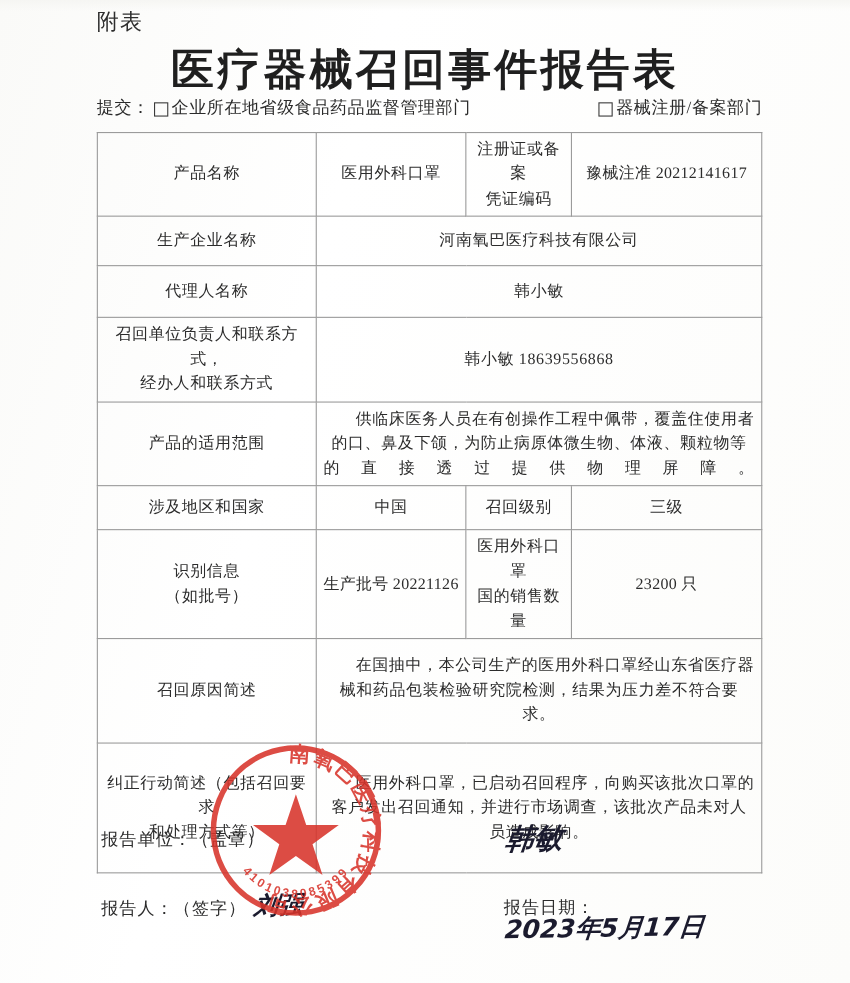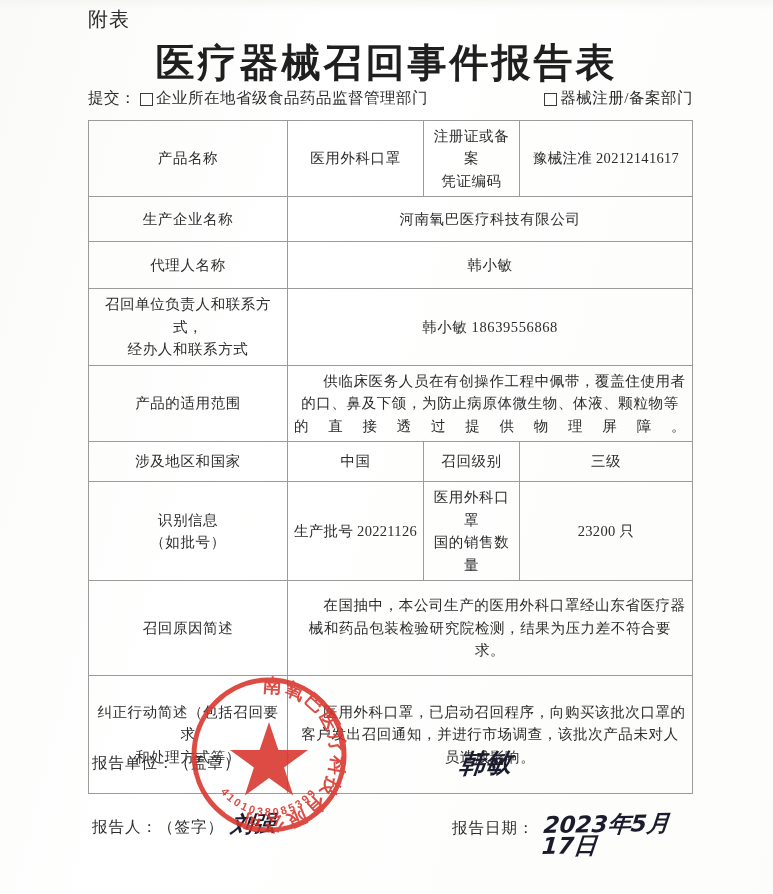--- a/index.html
+++ b/index.html
@@ -135,21 +135,21 @@
     letter-spacing: 1px;
   }
   .sign-row {
     position: absolute;
     display: flex;
     align-items: baseline;
   }
   .sr-a { left: 4px;   top: 8px;  }
   .sr-b { left: 4px;   top: 70px; }
   .sr-c { left: 364px; top: 8px;  }
-  .sr-d { left: 364px; top: 70px; }
+  .sr-d { left: 364px; top: 70px; flex-direction: column; }
   .sign-label { white-space: nowrap; color: #2c2c2c; }
 
   .handwriting {
     font-family: "DejaVu Sans", sans-serif;
     color: #1b1b2e;
     font-size: 26px;
     font-weight: bold;
     font-style: italic;
     margin-left: 6px;
     letter-spacing: 0px;

